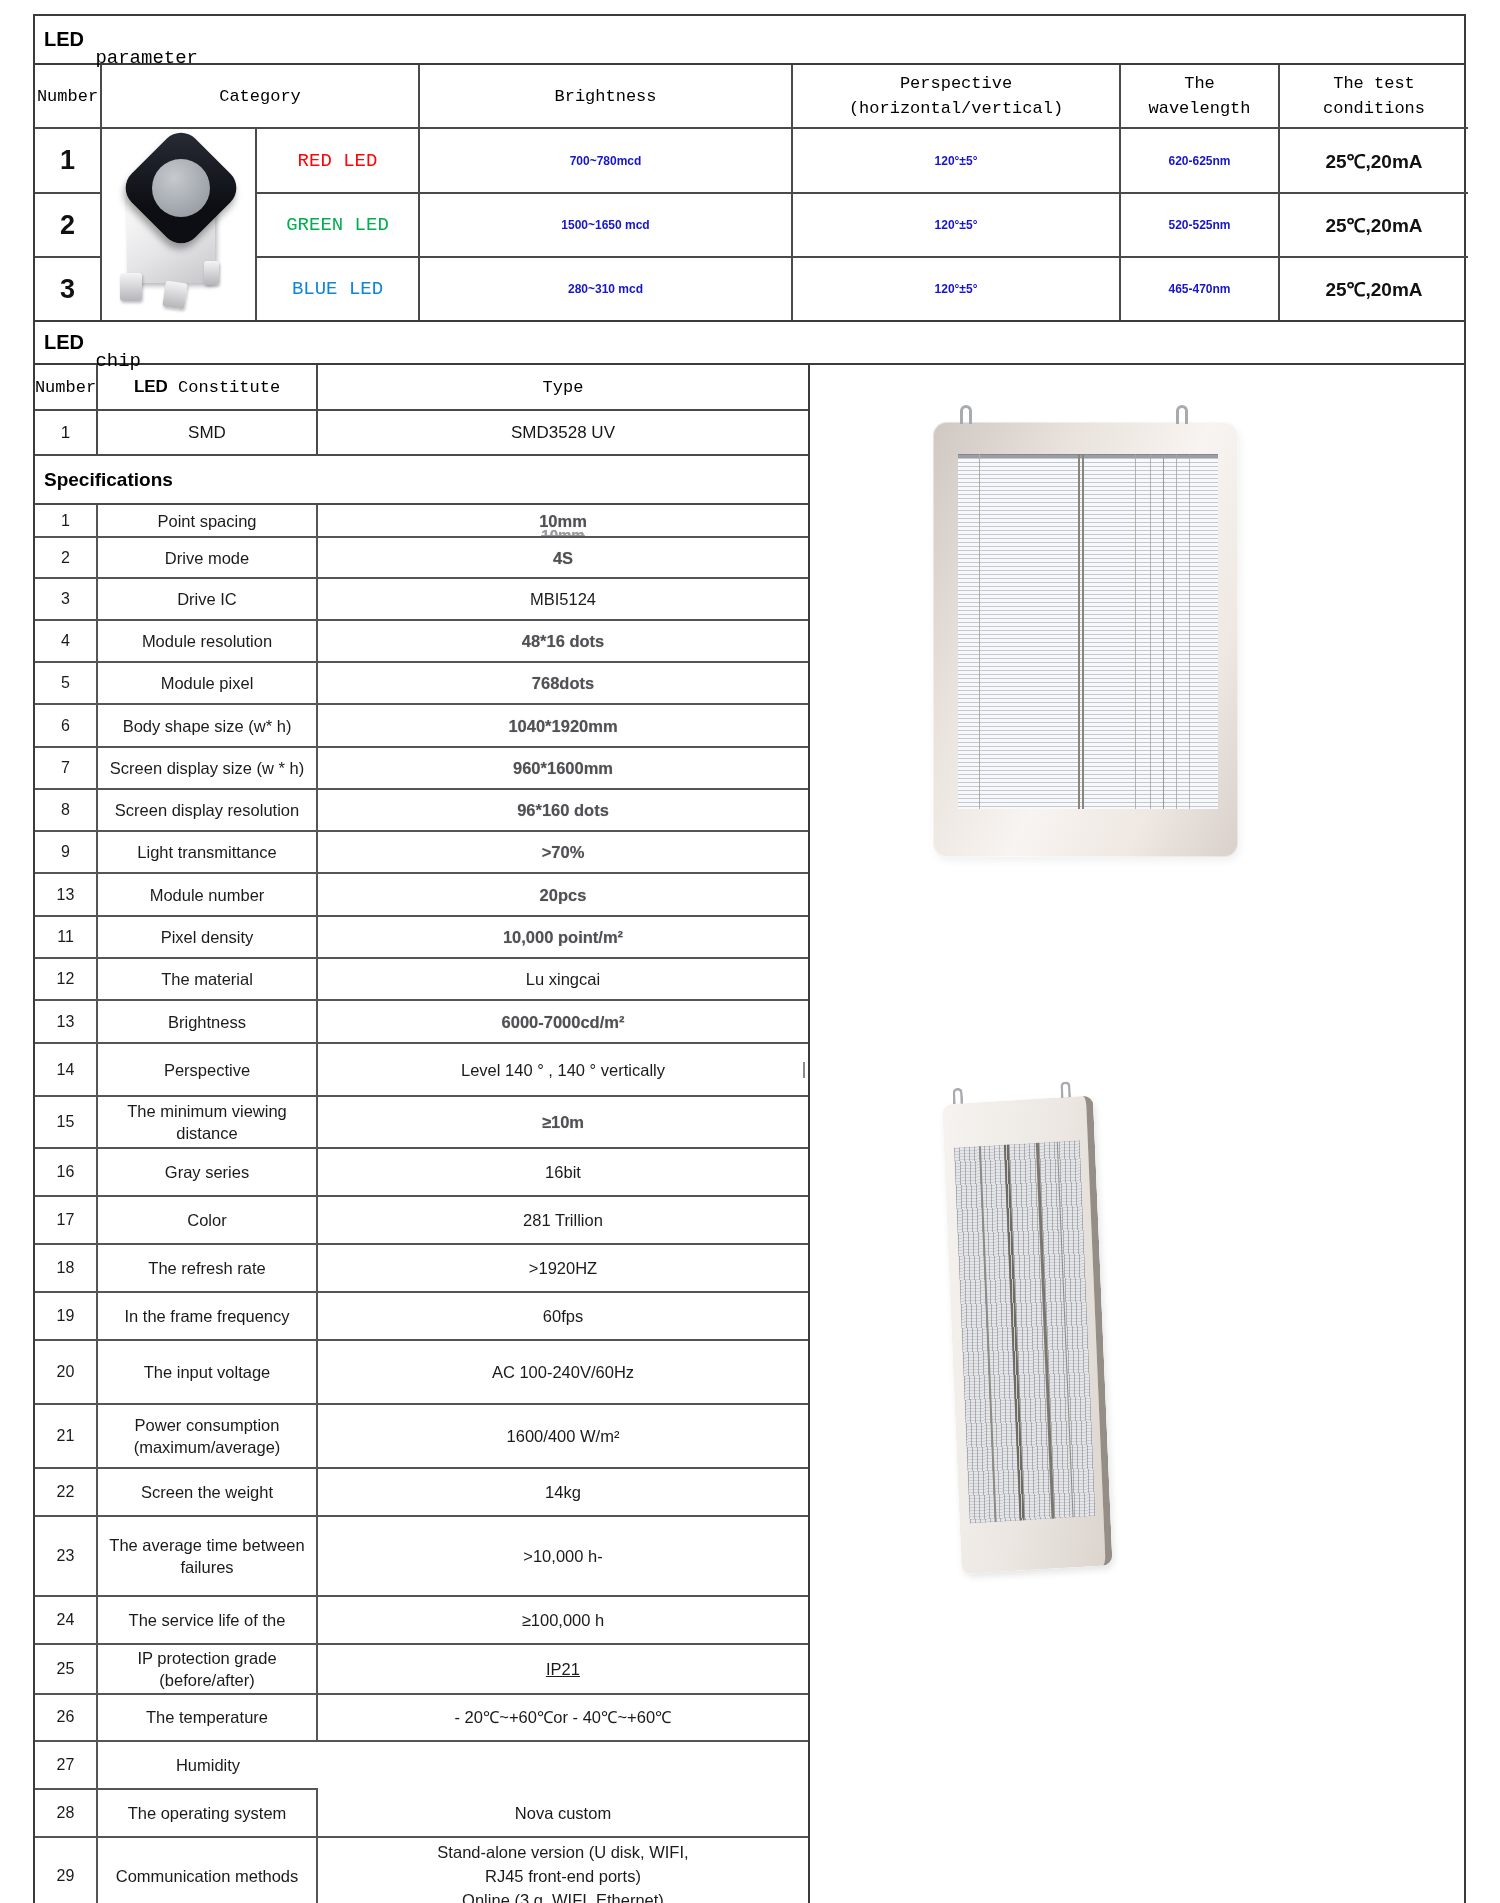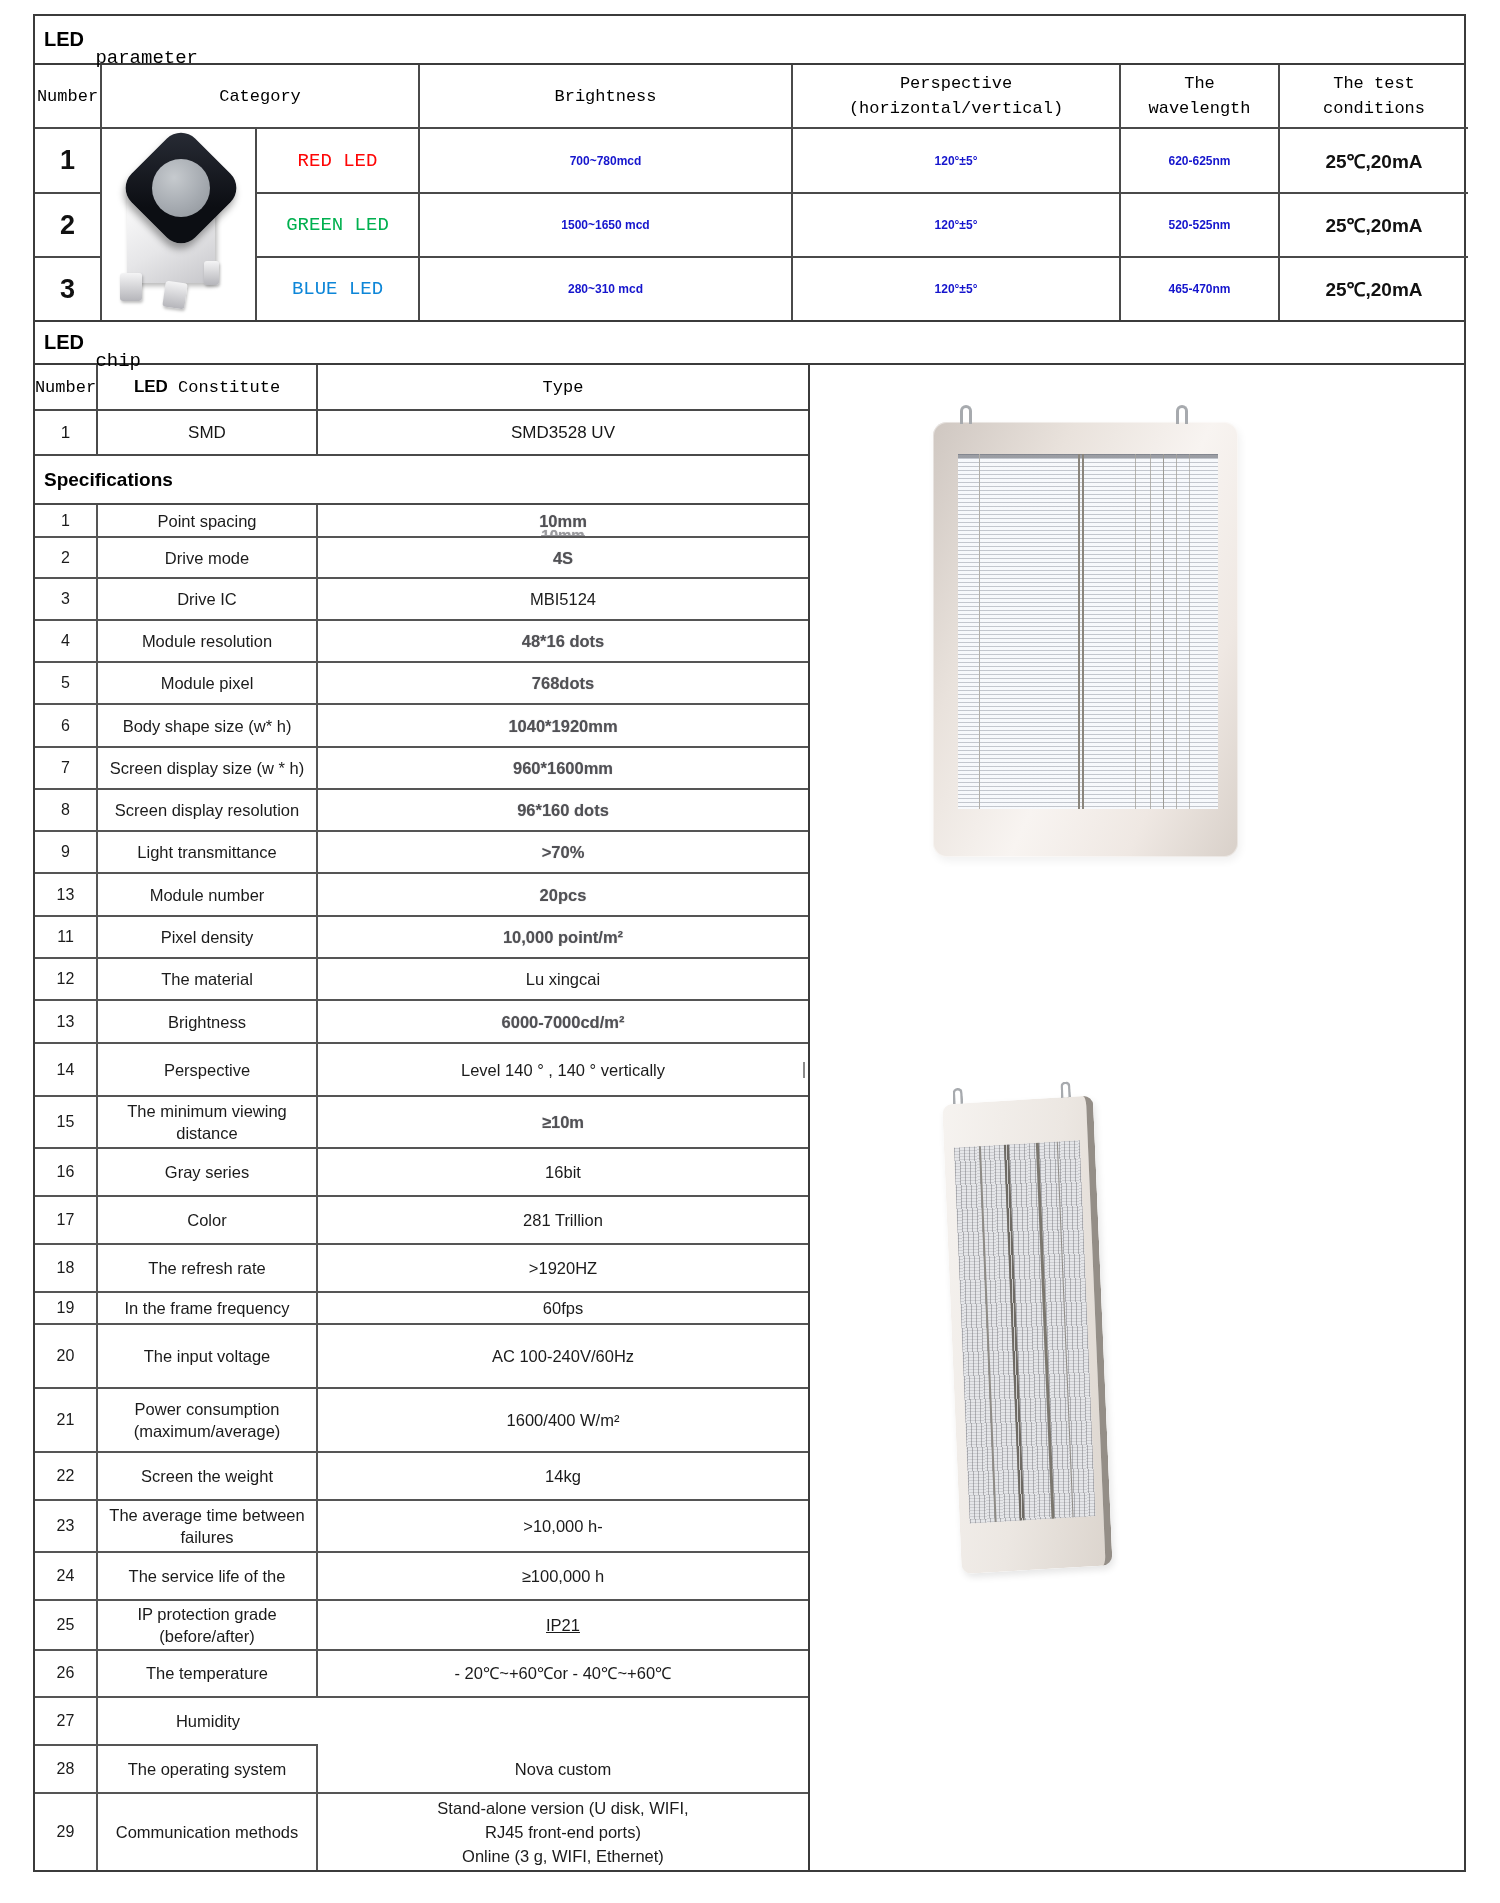--- a/index.html
+++ b/index.html
@@ -282,41 +282,41 @@
       <div class="srow" style="height:48px">
         <div class="sc n">17</div>
         <div class="sc l">Color</div>
         <div class="sc v">281 Trillion</div>
       </div>
       <div class="srow" style="height:48px">
         <div class="sc n">18</div>
         <div class="sc l">The refresh rate</div>
         <div class="sc v">&gt;1920HZ</div>
       </div>
-      <div class="srow" style="height:32px">
+      <div class="srow" style="height:48px">
         <div class="sc n">19</div>
         <div class="sc l">In the frame frequency</div>
         <div class="sc v">60fps</div>
       </div>
       <div class="srow" style="height:64px">
         <div class="sc n">20</div>
         <div class="sc l">The input voltage</div>
         <div class="sc v">AC 100-240V/60Hz</div>
       </div>
       <div class="srow" style="height:64px">
         <div class="sc n">21</div>
         <div class="sc l">Power consumption (maximum/average)</div>
         <div class="sc v">1600/400 W/m²</div>
       </div>
       <div class="srow" style="height:48px">
         <div class="sc n">22</div>
         <div class="sc l">Screen the weight</div>
         <div class="sc v">14kg</div>
       </div>
-      <div class="srow" style="height:52px">
+      <div class="srow" style="height:80px">
         <div class="sc n">23</div>
         <div class="sc l">The average time between failures</div>
         <div class="sc v">&gt;10,000 h-</div>
       </div>
       <div class="srow" style="height:48px">
         <div class="sc n">24</div>
         <div class="sc l">The service life of the</div>
         <div class="sc v">≥100,000 h</div>
       </div>
       <div class="srow" style="height:48px">

